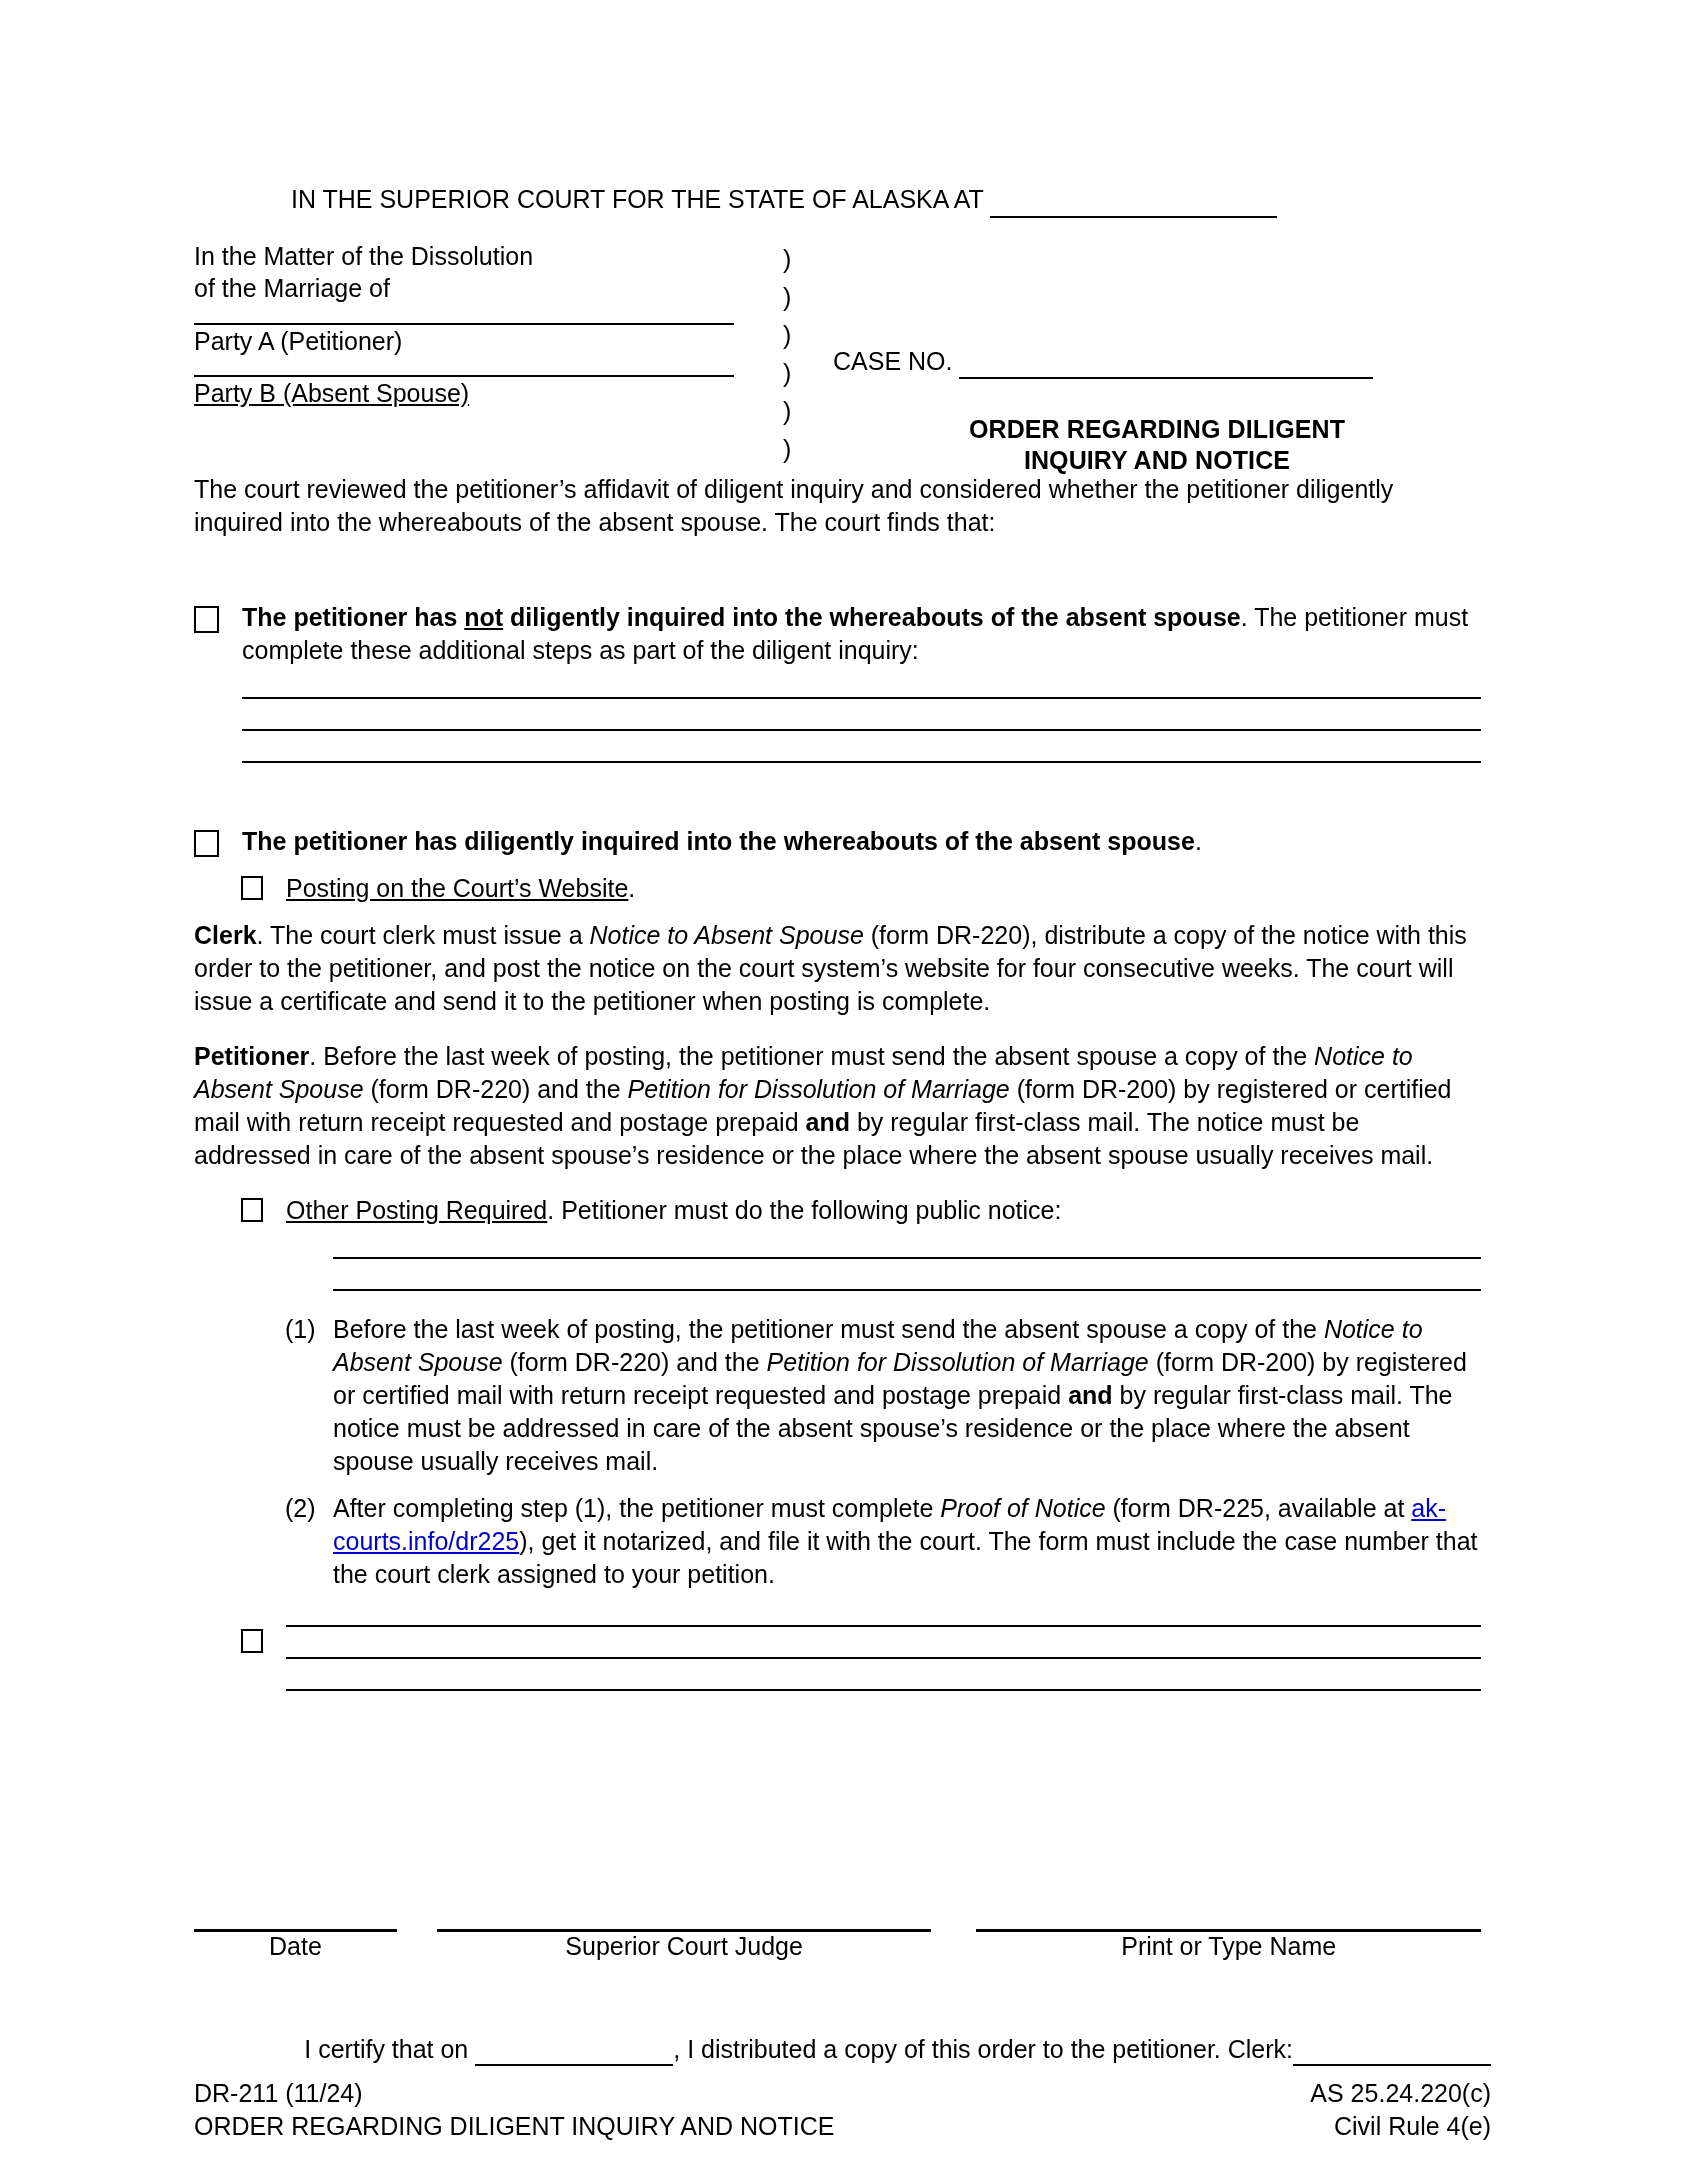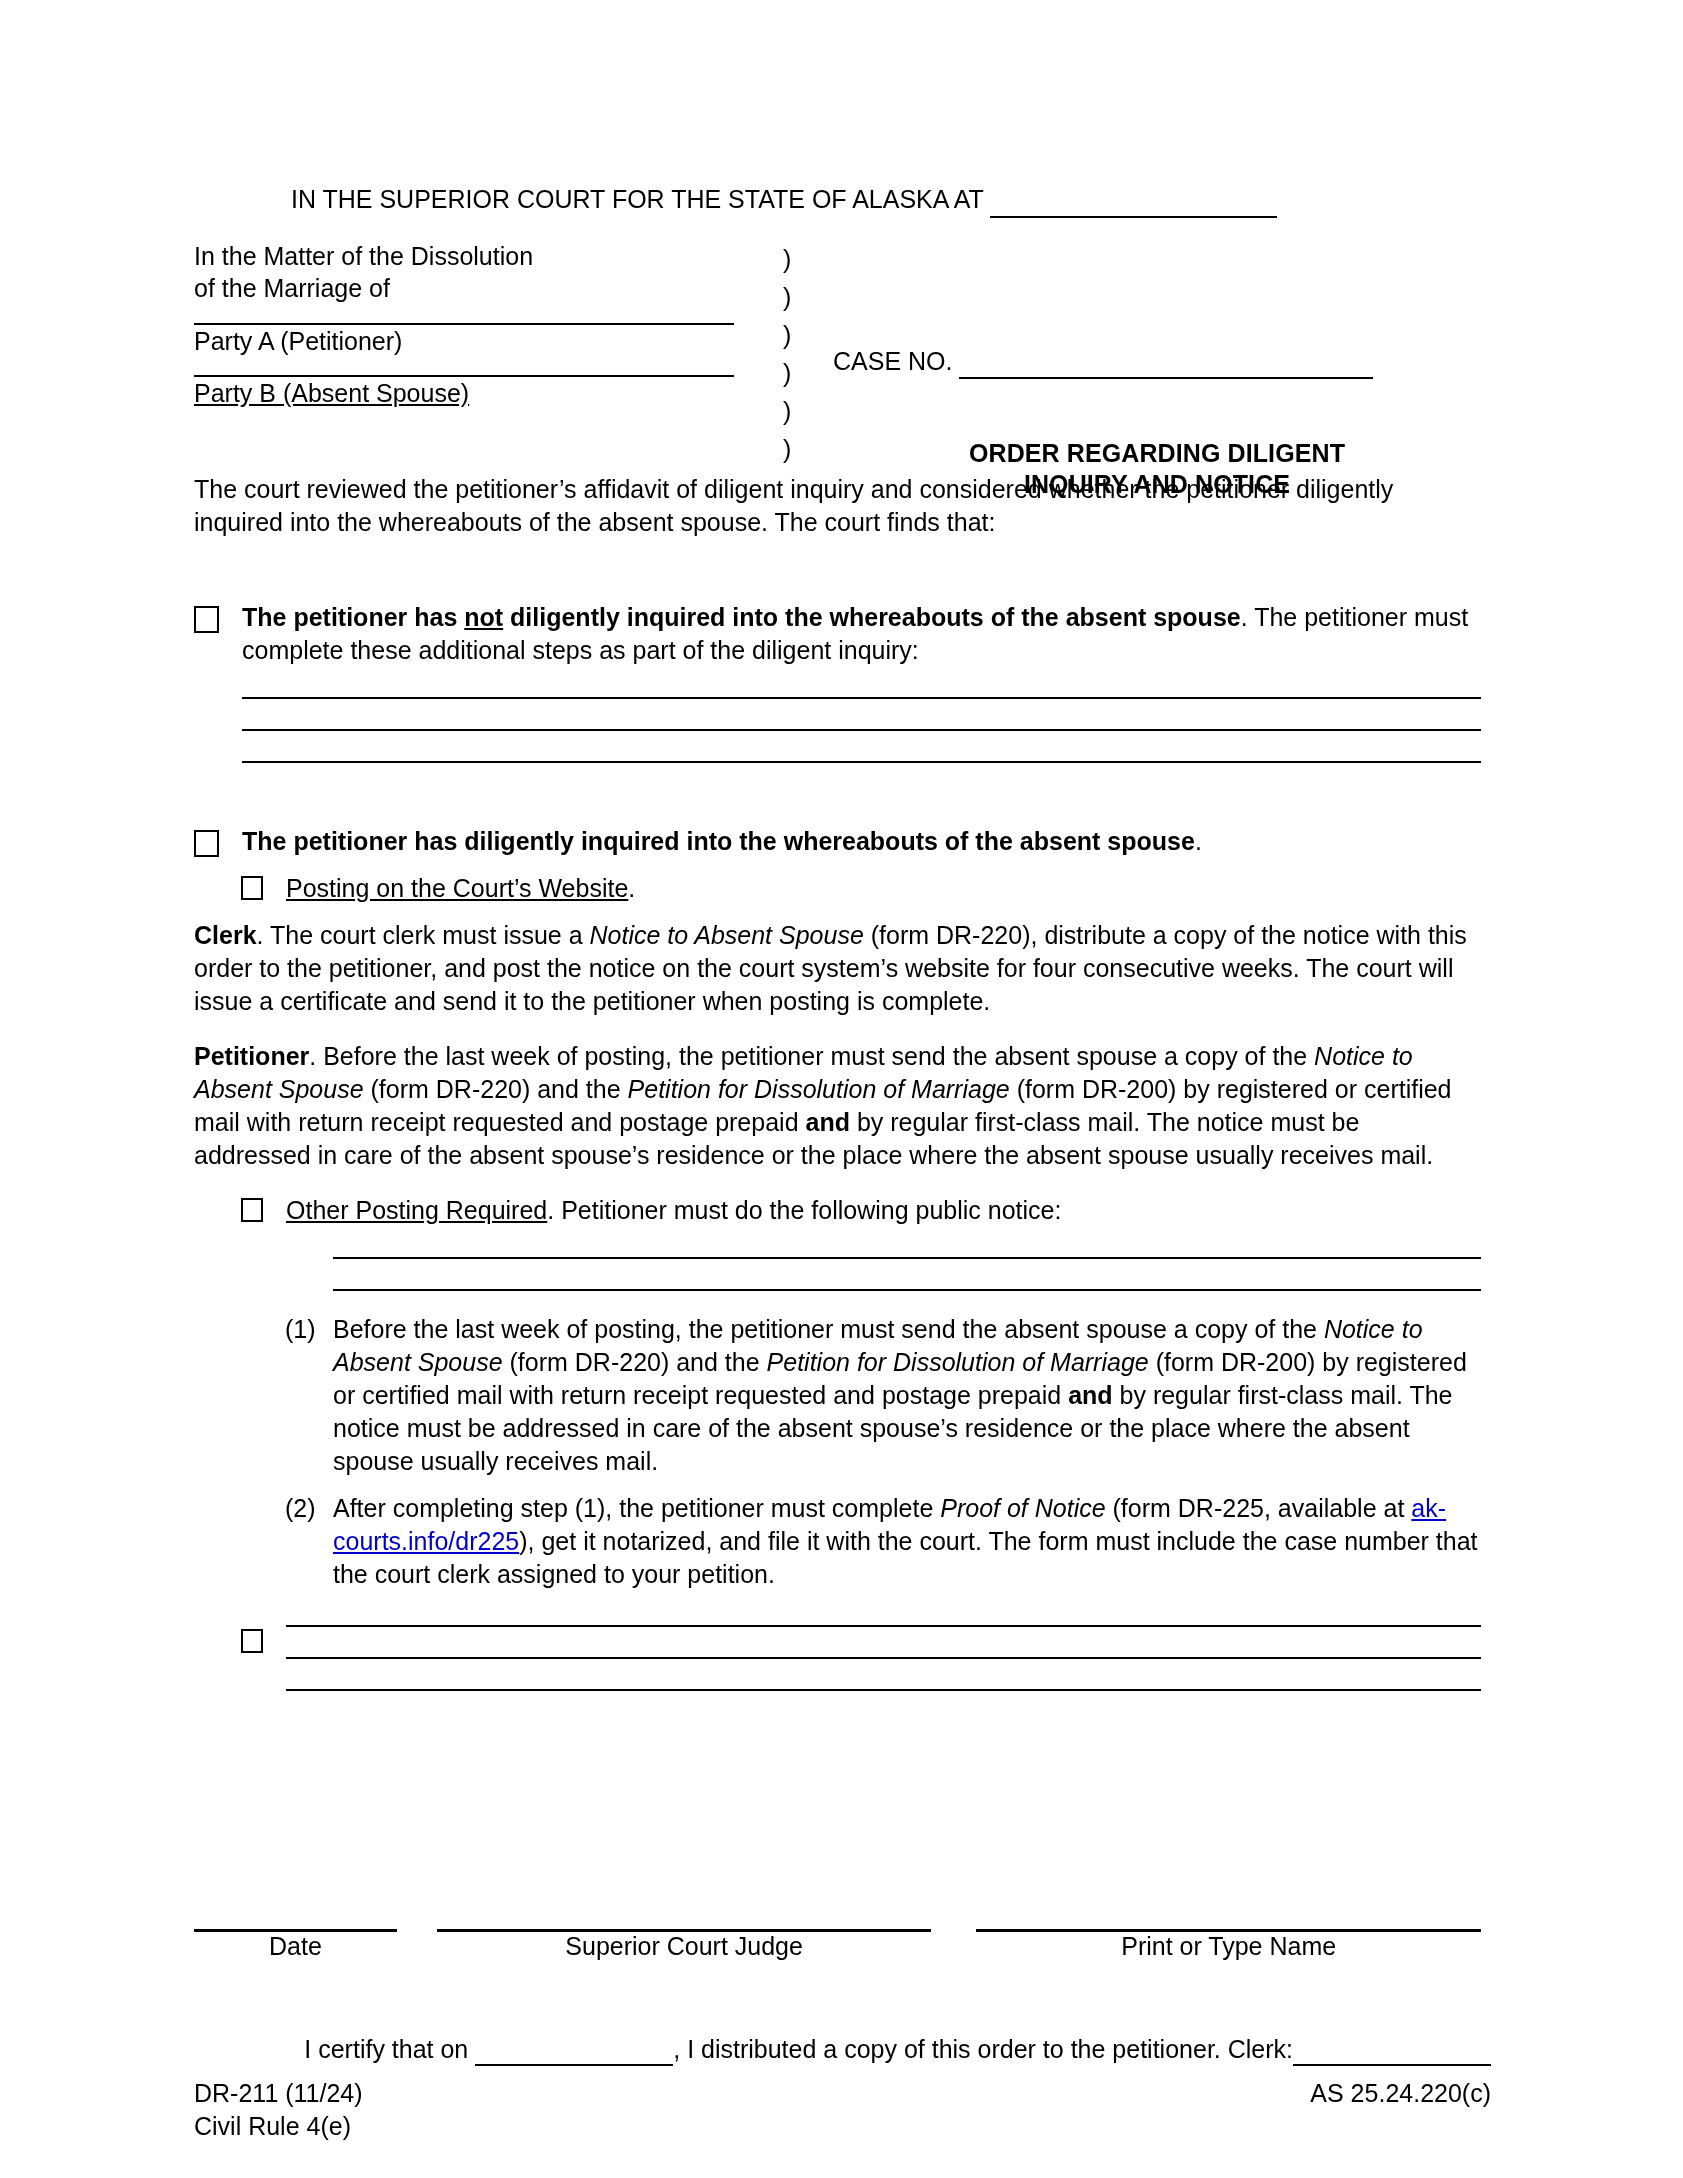--- a/index.html
+++ b/index.html
@@ -77,21 +77,21 @@
     top: 8px;
     width: 648px;
   }
   .case-no-row {
     margin-top: 97px;
     white-space: nowrap;
     font-size: 25px;
   }
   .w-case { width: 414px; }
   .doc-title {
-    margin-top: 59px;
+    margin-top: 35px;
     text-align: center;
     font-weight: bold;
     font-size: 25px;
     line-height: 1.22;
     letter-spacing: 0.1px;
   }
 
   
   p.body {
     margin: 0 0 0 0;
@@ -364,18 +364,19 @@
   <div class="certify">
     <span>I certify that on </span><span class="blank-inline w-certdate">&nbsp;</span><span>, I distributed a copy of this order to the petitioner.  Clerk:</span><span class="blank-inline w-clerk">&nbsp;</span>
   </div>
 
   <div class="footer">
     <div class="footer-row">
       <div class="footer-left">DR-211 (11/24)</div>
       <div class="footer-right">AS 25.24.220(c)</div>
     </div>
     <div class="footer-row">
+      <div class="footer-left">ORDER REGARDING DILIGENT INQUIRY AND NOTICE</div>
       <div class="footer-right">Civil Rule 4(e)</div>
     </div>
   </div>
 
 </div>
 
 
 </body></html>

